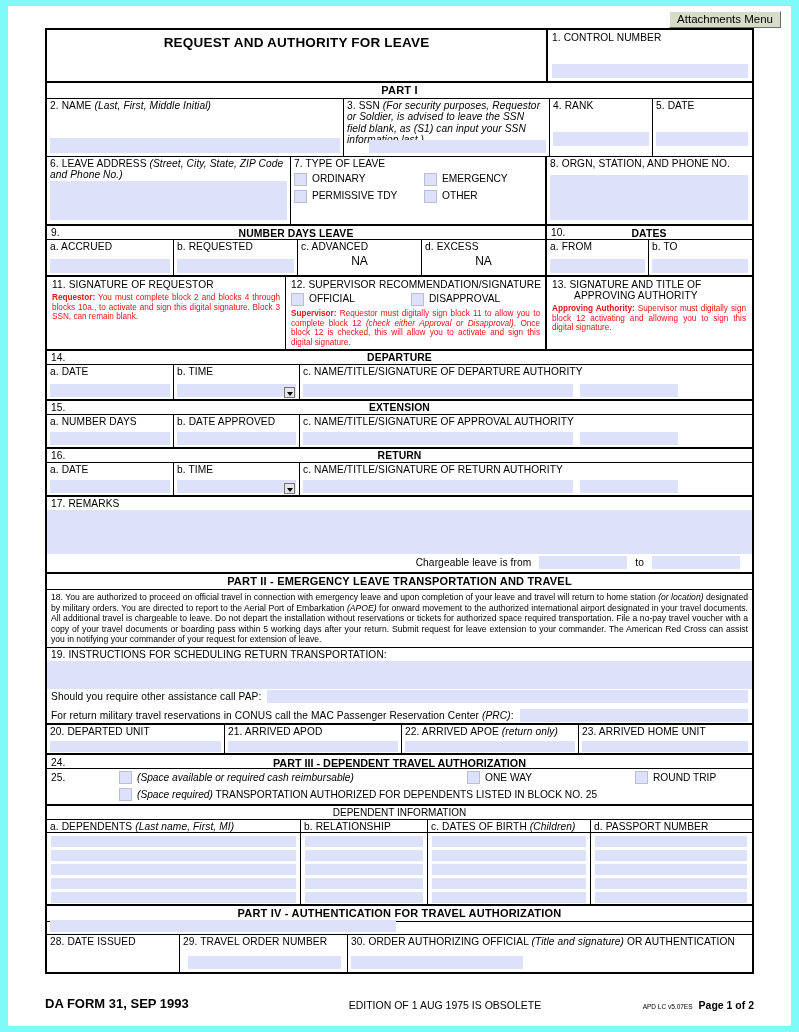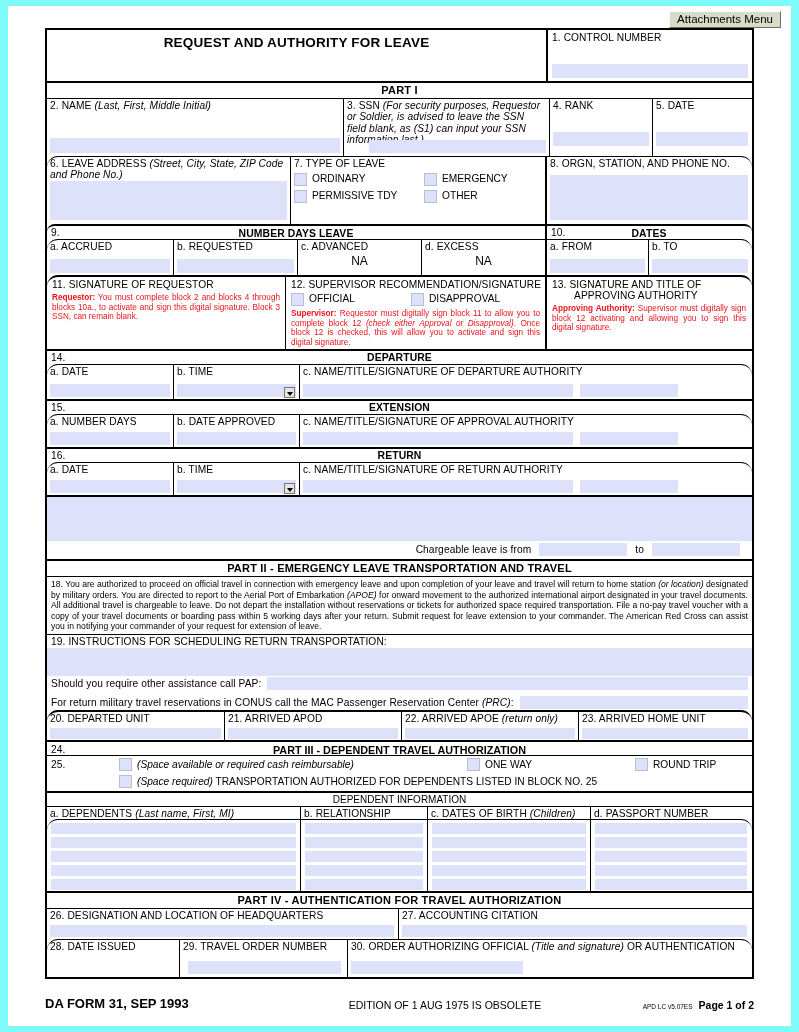--- a/index.html
+++ b/index.html
@@ -34,21 +34,21 @@
     cursor:pointer;
   }
   .form {
     position:absolute;
     left:37px; top:22px;
     width:709px;
     border:2.5px solid #000;
     background:#fff;
   }
   
-  .row { display:flex;border-radius:11px; }
+  .row { display:flex; }
   .cell { border-left:1px solid #000; padding:1px 3px 0 3px; position:relative; }
   .cell:first-child { border-left:none; }
   .bt { border-top:1px solid #000; }
   .btt { border-top:2.5px solid #000; }
   .lbl { font-size:10.2px; color:#000; letter-spacing:0.1px; white-space:nowrap; }
   .lbl.wrap { white-space:normal; }
   .it { font-style:italic; }
   .fill { background:#dde1fa; border:none; width:100%; height:13px; display:block; }
   .ctr { text-align:center; }
 
@@ -298,20 +298,21 @@
         <span class="dropcap"></span>
       </div>
       <div class="cell" style="width:452px;">
         <div class="lbl">c.  NAME/TITLE/SIGNATURE OF RETURN AUTHORITY</div>
         <span class="fill" style="position:absolute; left:3px; width:270px; bottom:2px; height:13px;"></span>
         <span class="fill" style="position:absolute; left:280px; width:98px; bottom:2px; height:13px;"></span>
       </div>
     </div>
 
     <div class="btt" style="position:relative;">
+      <div class="lbl" style="padding:1px 0 1px 4px;">17.  REMARKS</div>
       <span class="fill" style="height:44px; width:100%;"></span>
       <div style="display:flex; align-items:center; justify-content:flex-end; padding:2px 4px 3px 0;">
         <span class="lbl">Chargeable leave is from</span>
         <span class="fill" style="width:88px; height:13px; margin:0 8px;"></span>
         <span class="lbl">to</span>
         <span class="fill" style="width:88px; height:13px; margin:0 8px 0 8px;"></span>
       </div>
     </div>
 
     <div class="partbar" style="border-bottom:1px solid #000;">PART II - EMERGENCY LEAVE TRANSPORTATION AND TRAVEL</div>
@@ -417,24 +418,20 @@
         <span class="fill" style="height:11px; margin-bottom:3px;"></span>
         <span class="fill" style="height:11px; margin-bottom:3px;"></span>
         <span class="fill" style="height:11px; margin-bottom:3px;"></span>
         <span class="fill" style="height:11px;"></span>
       </div>
     </div>
 
     <div class="partbar" style="border-bottom:1px solid #000;">PART IV - AUTHENTICATION FOR TRAVEL AUTHORIZATION</div>
 
     <div class="row">
-      <div class="cell" style="width:351px; height:30px;">
-        <div class="lbl">26.  DESIGNATION AND LOCATION OF HEADQUARTERS</div>
-        <span class="fill" style="position:absolute; left:3px; right:4px; bottom:2px; width:auto; height:12px;"></span>
-      </div>
       <div class="cell" style="width:353px;">
         <div class="lbl">27.  ACCOUNTING CITATION</div>
         <span class="fill" style="position:absolute; left:3px; right:4px; bottom:2px; width:auto; height:12px;"></span>
       </div>
     </div>
 
     <div class="row bt">
       <div class="cell" style="width:132px; height:37px;">
         <div class="lbl">28.  DATE ISSUED</div>
       </div>

